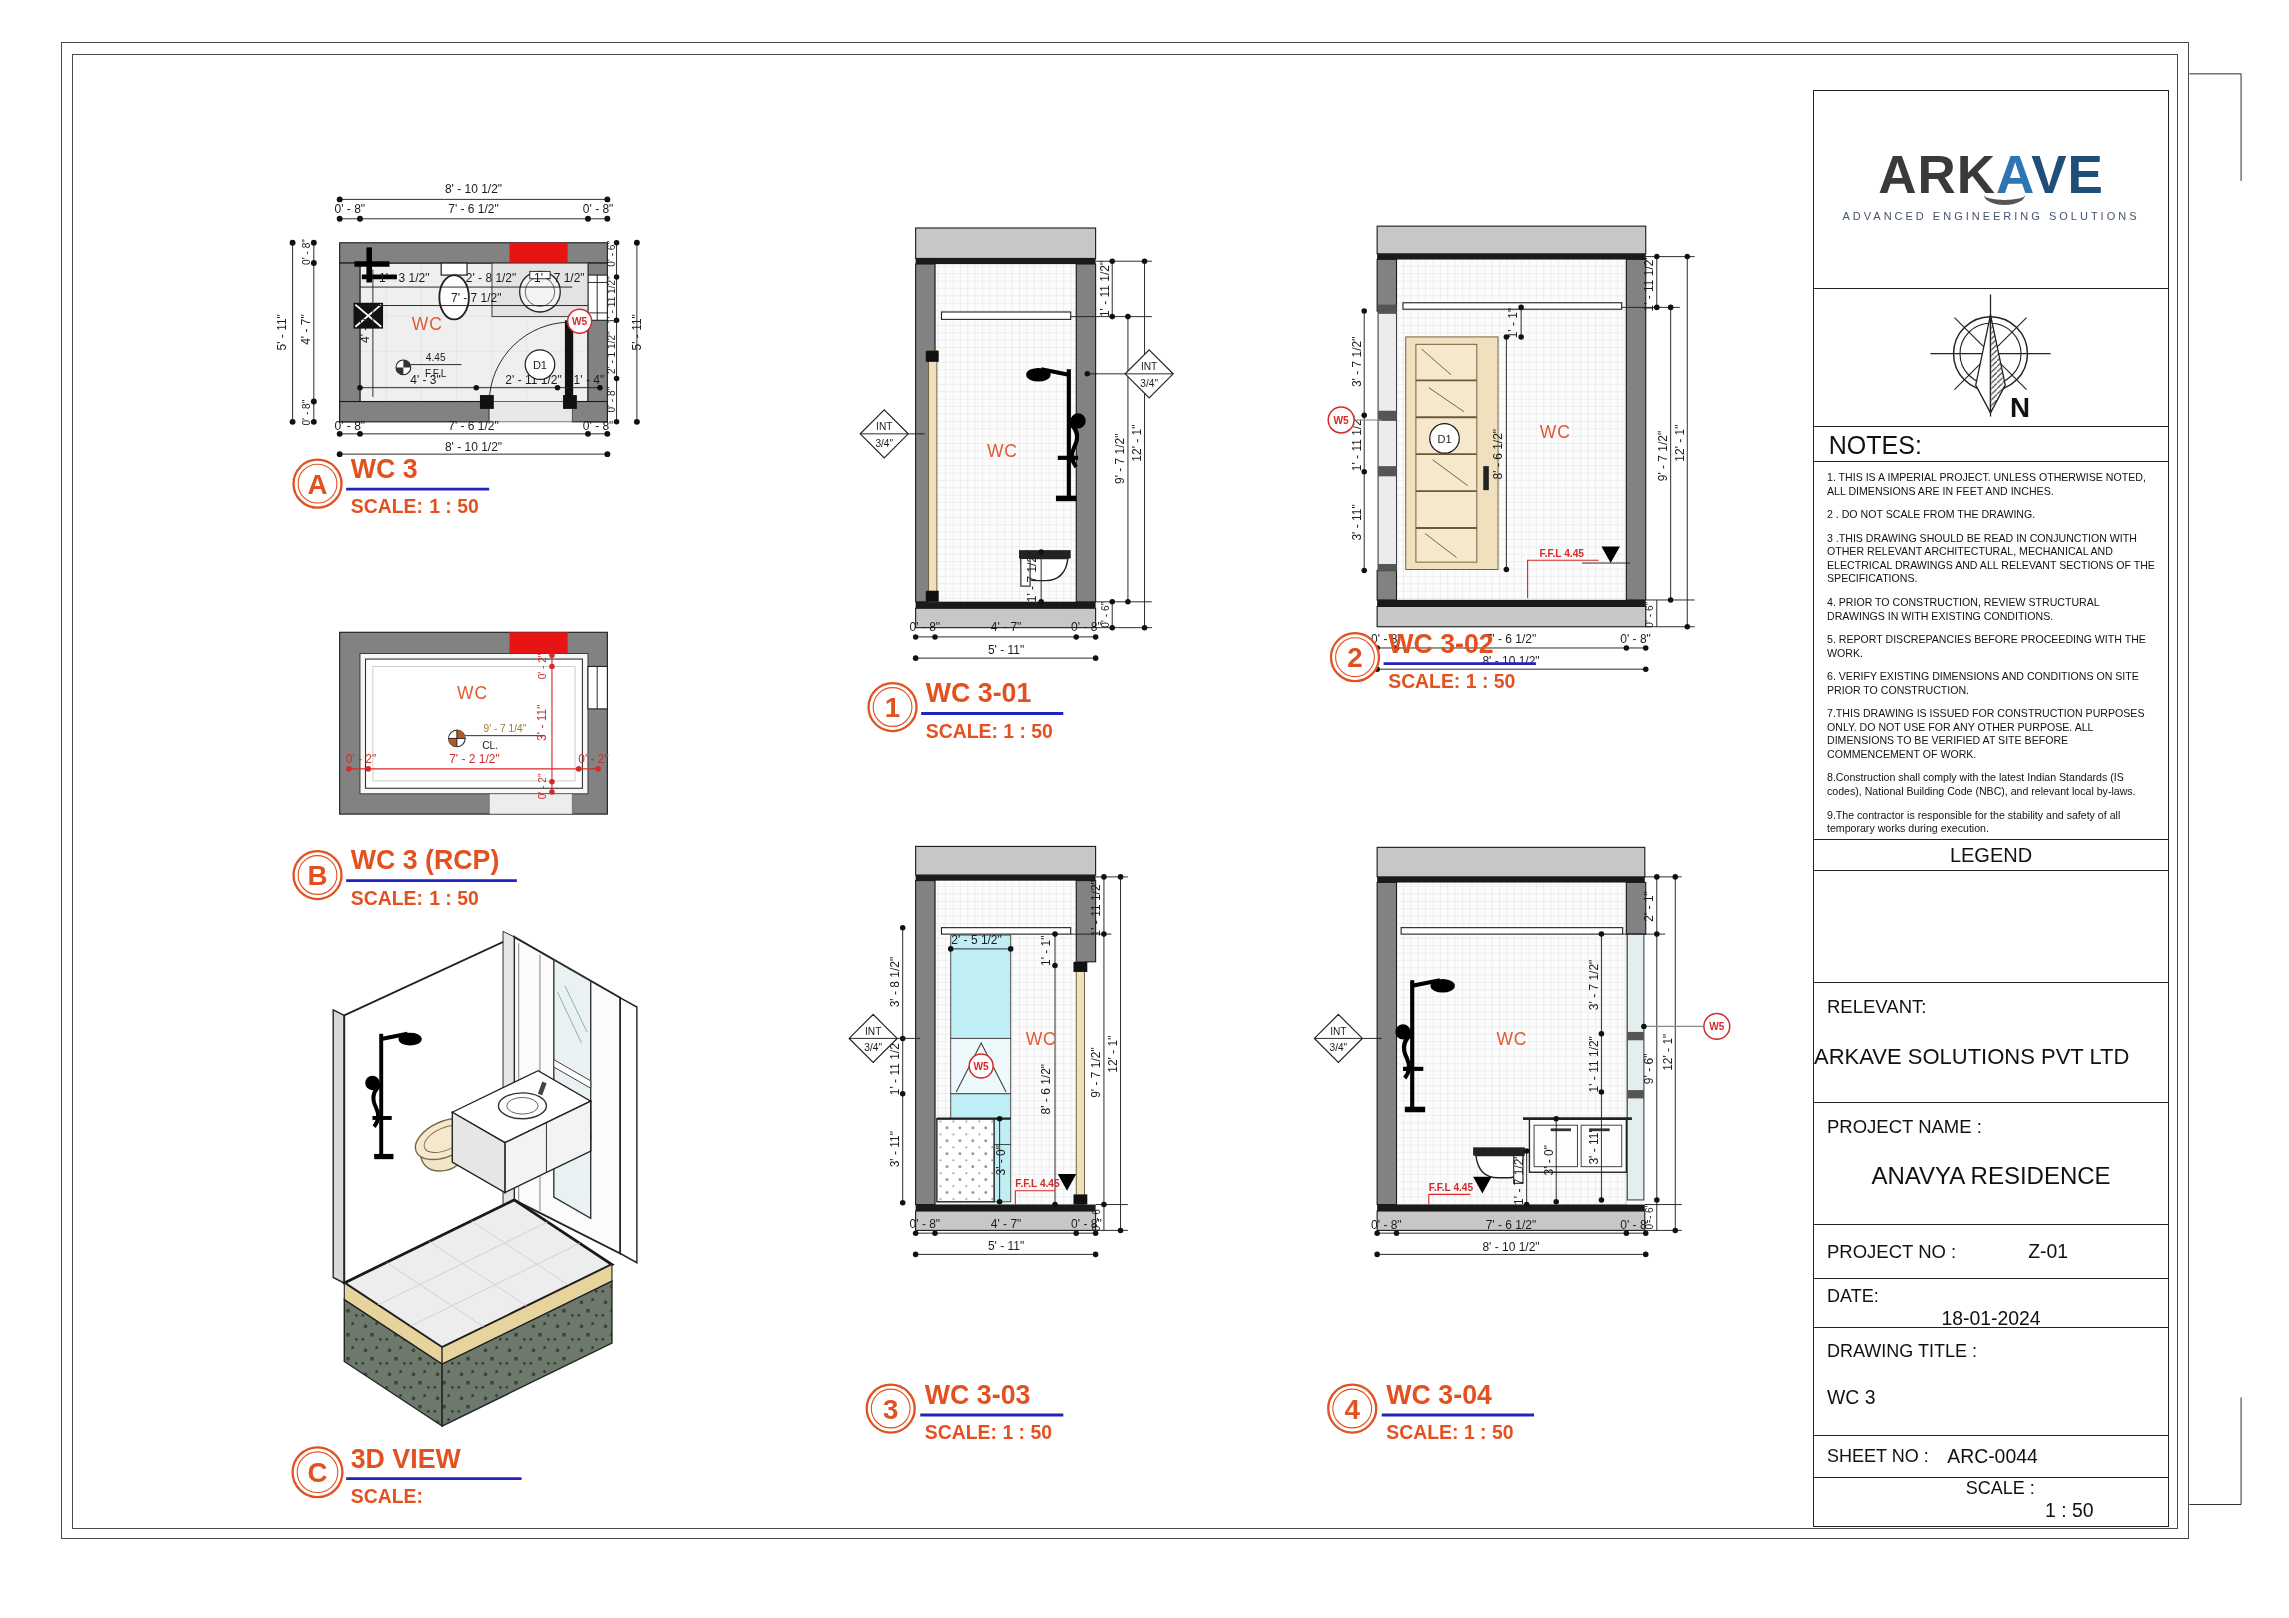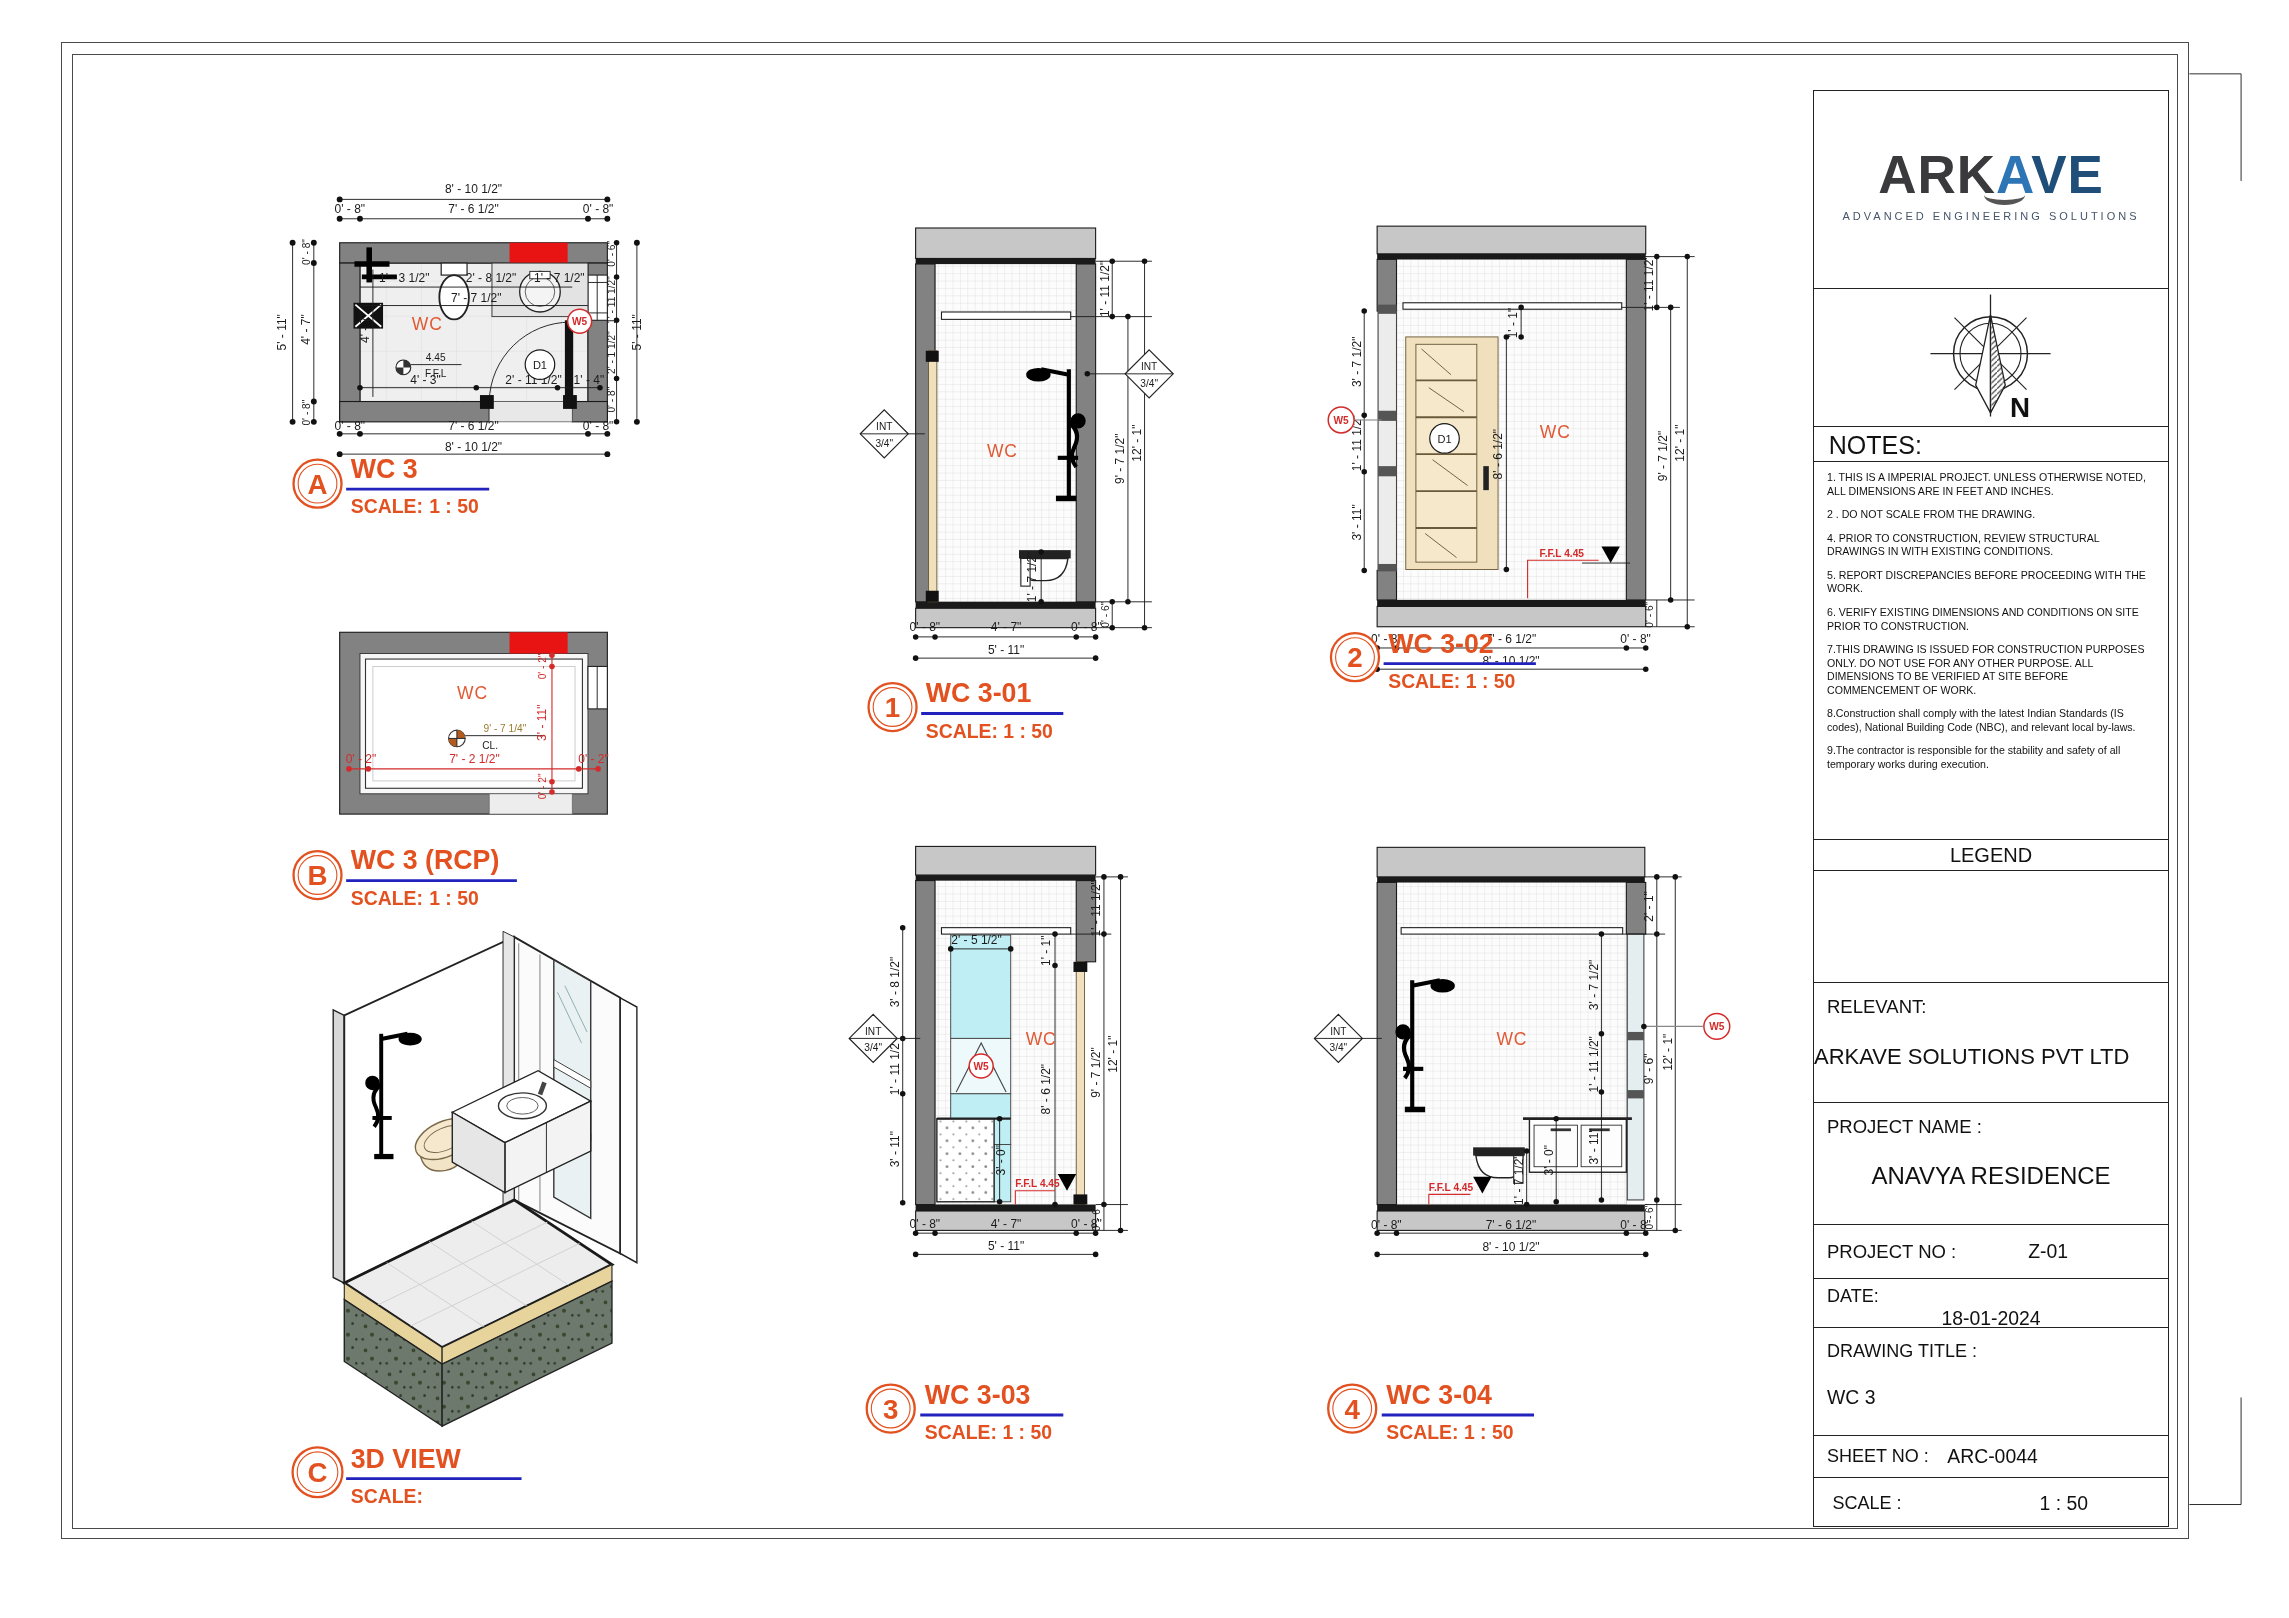--- a/index.html
+++ b/index.html
@@ -68,21 +68,21 @@
   .pname-label{padding:13px 0 0 13px;}
   .pname-value{font-size:24px;text-align:center;margin-top:24px;}
   .pno-row{display:flex;align-items:center;height:100%;padding-left:13px;}
   .pno-value{font-size:19.4px;margin-left:72px;}
   .date-label{padding:7.4px 0 0 13px;}
   .date-value{font-size:19.4px;text-align:center;margin-top:0px;}
   .dtitle-label{padding:13px 0 0 13px;}
   .dtitle-value{font-size:19.4px;padding:24px 0 0 13px;}
   .sheet-row{display:flex;align-items:center;height:100%;padding-left:13px;}
   .sheet-value{font-size:19.4px;margin-left:18.5px;}
-  .scale-row{display:flex;align-items:center;height:100%;padding-left:18.5px;}
+  .scale-row{display:flex;align-items:center;height:100%;padding-left:18.5px;flex-direction:column;}
   .scale-value{font-size:19.4px;margin-left:138px;}
 </style>
 </head>
 <body>
 
 <div class="abs border-outer"></div>
 <div class="abs border-inner"></div>
 
 <svg class="abs sheet" viewBox="0 0 2481 1754">
 <defs>
@@ -798,20 +798,21 @@
       <polygon points="191,28 207,104 191,134" fill="url(#pt-hatch2)" stroke="#222" stroke-width="1.4"></polygon>
       <text x="212" y="138" font-size="30" font-weight="bold" fill="#111">N</text>
     </svg>
   </div>
   <div class="tb-sec tb-notesh">
     <div class="notesh-text">NOTES:</div>
   </div>
   <div class="tb-sec tb-notes">
     <p>1. THIS IS A IMPERIAL PROJECT. UNLESS OTHERWISE NOTED, ALL DIMENSIONS ARE IN FEET AND INCHES.</p>
     <p>2 . DO NOT SCALE FROM THE DRAWING.</p>
+    <p>3 .THIS DRAWING SHOULD BE READ IN CONJUNCTION WITH OTHER RELEVANT ARCHITECTURAL, MECHANICAL AND ELECTRICAL DRAWINGS AND ALL RELEVANT SECTIONS OF THE SPECIFICATIONS.</p>
     <p>4. PRIOR TO CONSTRUCTION, REVIEW STRUCTURAL DRAWINGS IN  WITH EXISTING CONDITIONS.</p>
     <p>5. REPORT DISCREPANCIES BEFORE PROCEEDING WITH THE WORK.</p>
     <p>6. VERIFY EXISTING DIMENSIONS AND CONDITIONS ON SITE PRIOR TO CONSTRUCTION.</p>
     <p>7.THIS DRAWING IS ISSUED FOR CONSTRUCTION PURPOSES ONLY. DO NOT USE FOR ANY OTHER PURPOSE. ALL DIMENSIONS TO BE VERIFIED AT SITE BEFORE COMMENCEMENT OF WORK.</p>
     <p>8.Construction shall comply with the latest Indian Standards (IS codes), National Building Code (NBC), and relevant local by-laws.</p>
     <p>9.The contractor is responsible for the stability and safety of all temporary works during execution.</p>
   </div>
   <div class="tb-sec tb-legendh">
     <div class="legendh-text">LEGEND</div>
   </div>

